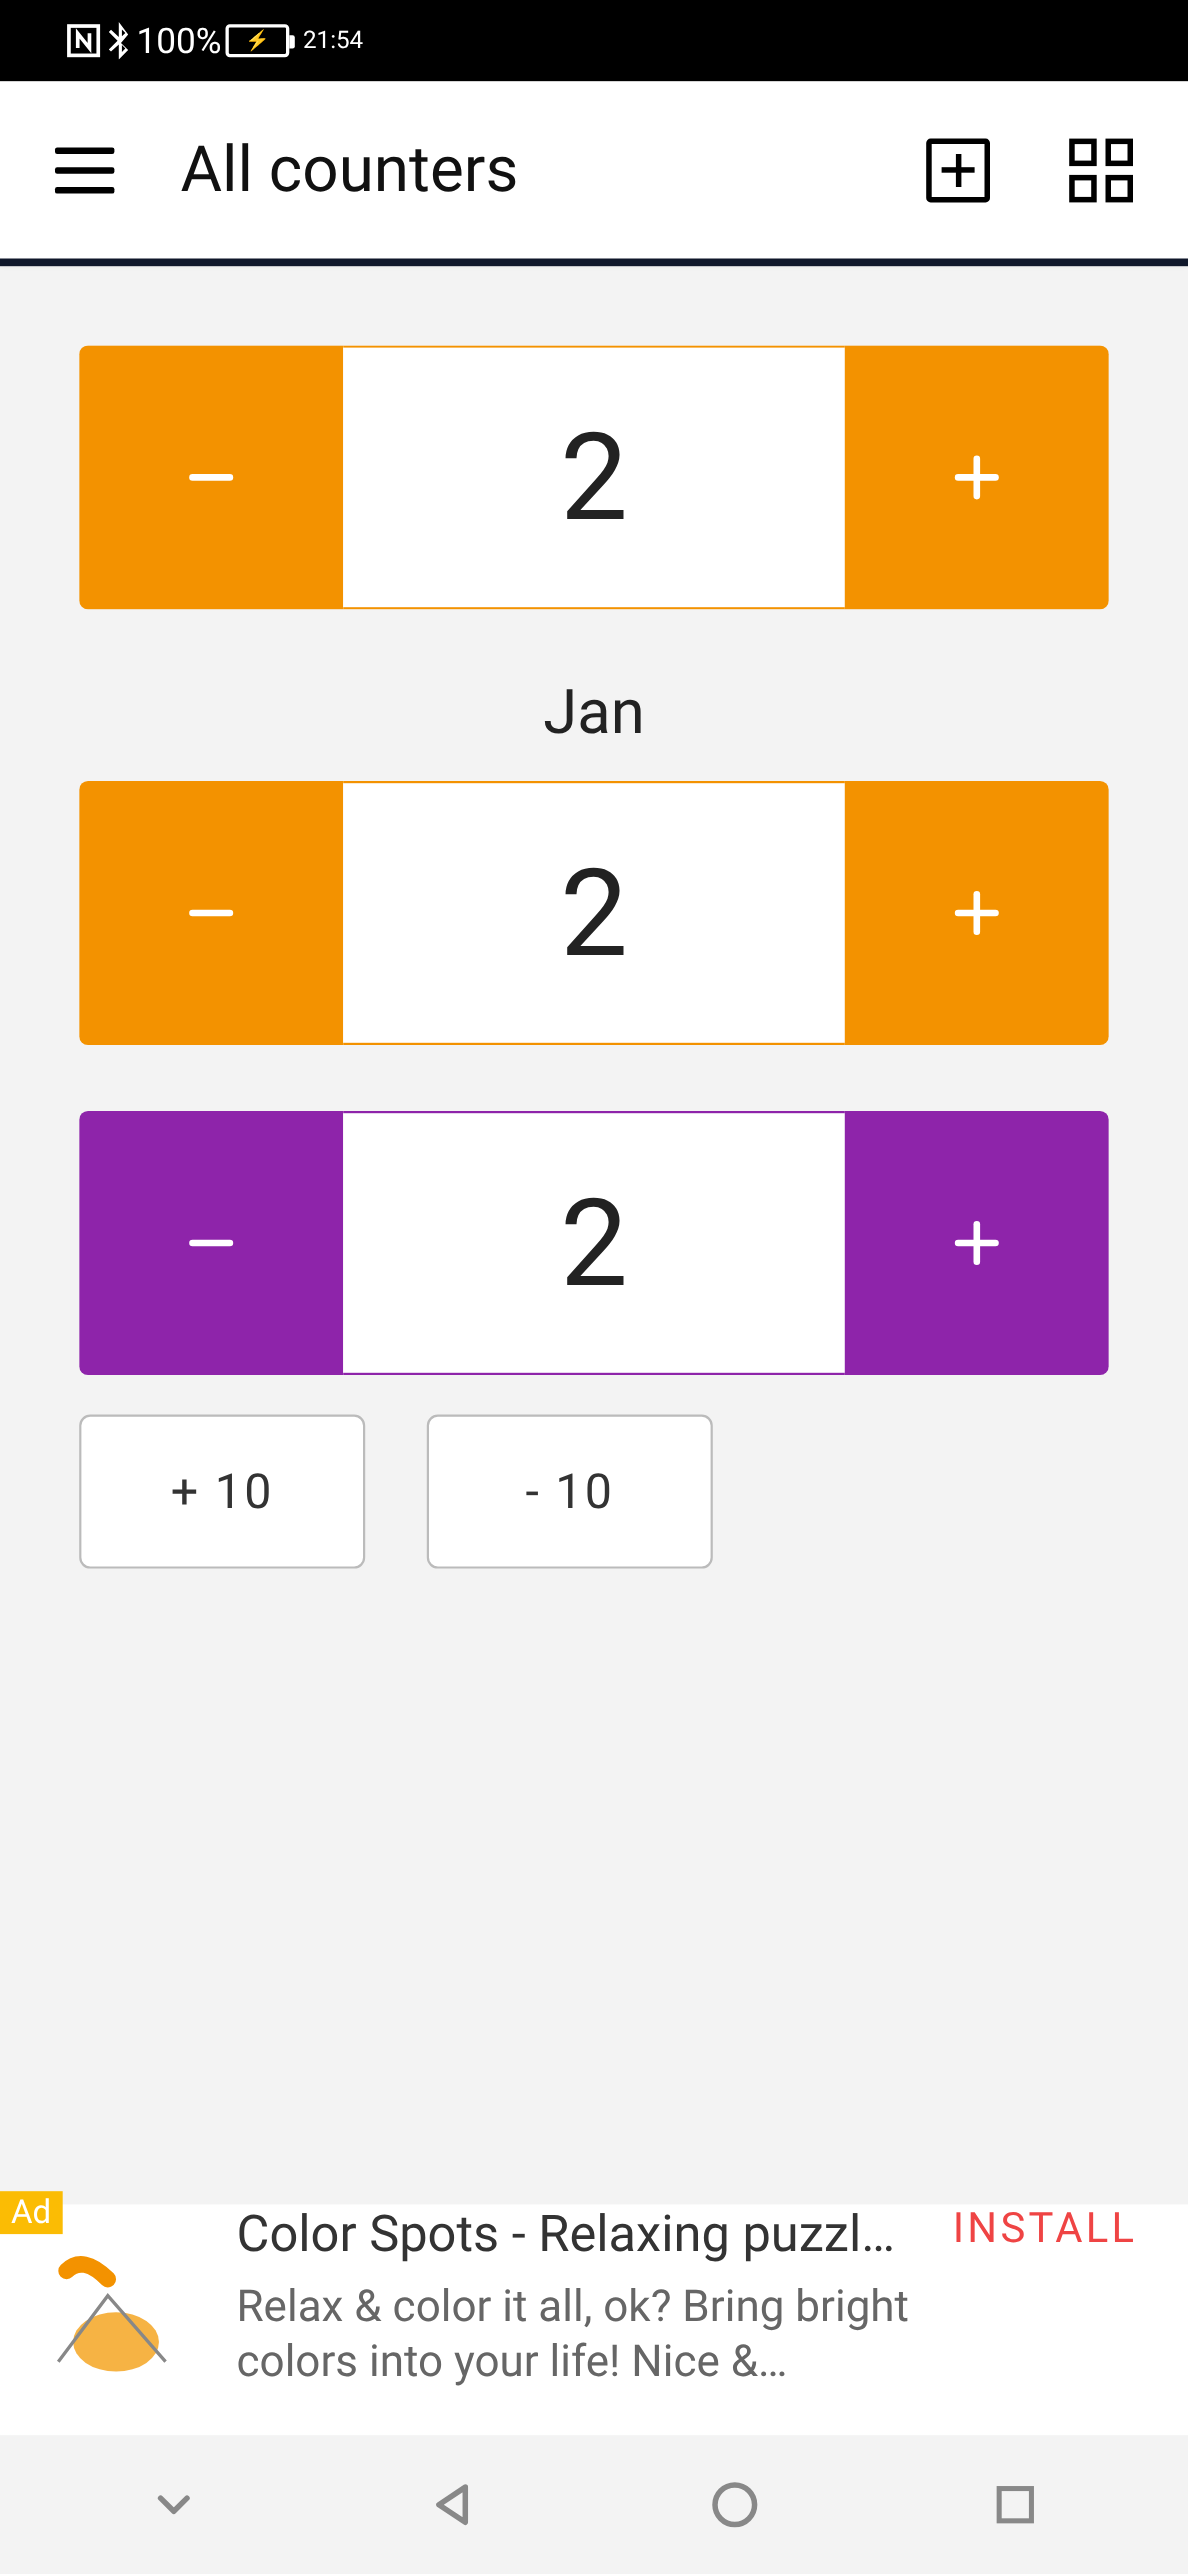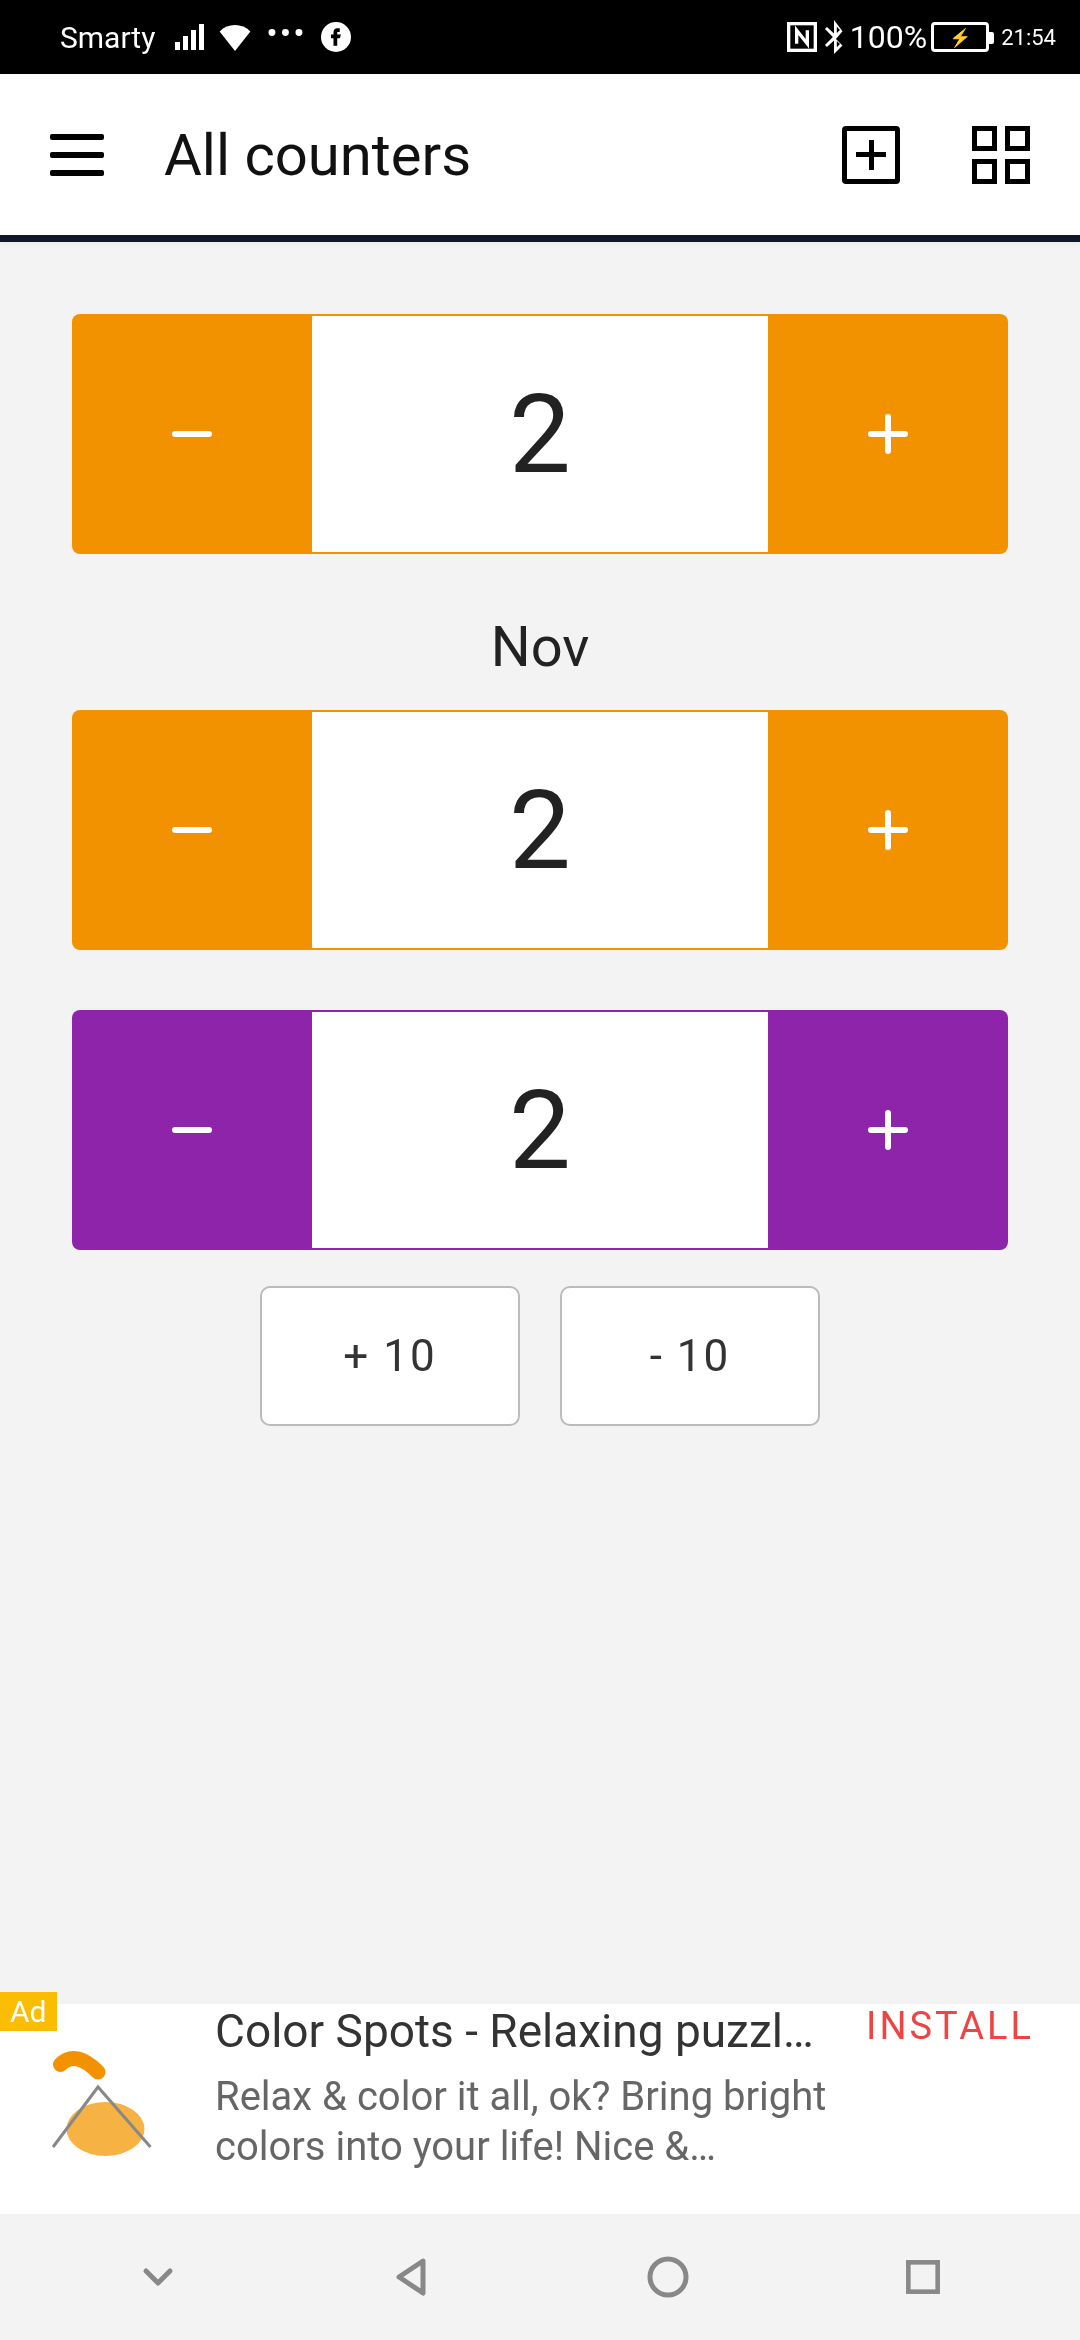--- a/index.html
+++ b/index.html
@@ -42,21 +42,21 @@
   .counter-value { flex: 1; background: #fff; display: flex; align-items: center; justify-content: center; font-size: 110px; color: #222; border-top: 2px solid; border-bottom: 2px solid; }
   .orange .btn-minus, .orange .btn-plus { background: #f39200; }
   .orange .counter-value { border-color: #f39200; }
   .purple .btn-minus, .purple .btn-plus { background: #8e24aa; }
   .purple .counter-value { border-color: #8e24aa; }
   .glyph-minus { width: 40px; height: 6px; background: #fff; border-radius: 3px;}
   .glyph-plus { position: relative; width: 40px; height: 40px; }
   .glyph-plus::before { content:""; position:absolute; left:0; top:17px; width:40px; height:6px; background:#fff; border-radius:3px;}
   .glyph-plus::after  { content:""; position:absolute; left:17px; top:0; width:6px; height:40px; background:#fff; border-radius:3px;}
   
-  .step-buttons { display: flex; justify-content: center; gap: 40px; margin-top: 36px; }
+  .step-buttons { display: flex; gap: 56px; margin-top: 36px; }
   .step-btn { width: 260px; height: 140px; border: 2px solid #bbb; border-radius: 10px; background: #fff; font-size: 44px; color: #333; display:flex; align-items:center; justify-content:center; cursor:pointer; letter-spacing: 2px;}
   
   
   .ad-banner { position: absolute; bottom: 126px; left: 0; right: 0; height: 210px; background: #fff; display: flex; padding: 0 30px 0 0; }
   .ad-badge { position: absolute; top: -12px; left: 0; background: #fbbc04; color: #fff; font-size: 30px; padding: 2px 10px; }
   .ad-thumb { width: 195px; height: 195px; display:flex; align-items:center; justify-content:center; }
   .ad-thumb svg { width: 150px; height: 150px; }
   .ad-text { flex: 1; padding: 0 20px; overflow: hidden;}
   .ad-title { font-size: 46px; color: #333; white-space: nowrap; overflow: hidden; text-overflow: ellipsis; margin-bottom: 14px;}
   .ad-desc { font-size: 40px; color: #666; line-height: 1.25; display: -webkit-box; -webkit-line-clamp: 2; -webkit-box-orient: vertical; overflow: hidden;}
@@ -64,41 +64,20 @@
   
   
   .nav-bar { position: absolute; bottom: 0; left: 0; right: 0; height: 126px; background: #f3f3f3; display: flex; align-items: center; justify-content: space-around; padding: 0 30px;}
   .nav-btn { width: 60px; height: 60px; display:flex; align-items:center; justify-content:center; cursor:pointer; color:#888;}
   .nav-chevron svg, .nav-back svg, .nav-home svg, .nav-recent svg { display:block; }
 </style>
 </head>
 <body>
 
 <div class="status-bar">
-  <div class="status-left">
-    <span class="carrier">Smarty</span>
-    <span class="signal-bars">
-      <span class="sb1"></span>
-        <span class="sb2"></span>
-        <span class="sb3"></span>
-        <span class="sb4"></span>
-    </span>
-    <span class="wifi-icon">
-      <svg width="34" height="28" viewBox="0 0 24 20">
-          <path fill="#fff" d="M12 20L1 6c6-6 16-6 22 0L12 20z"></path>
-        </svg>
-    </span>
-    <span class="dots">•••</span>
-    <span class="fb-icon">
-      <svg width="30" height="30" viewBox="0 0 24 24">
-          <circle cx="12" cy="12" r="12" fill="#fff"></circle>
-          <path fill="#000" d="M13 8h2V5h-2c-1.7 0-3 1.3-3 3v2H8v3h2v6h3v-6h2l1-3h-3V8z"></path>
-        </svg>
-    </span>
-  </div>
   <div class="status-right">
     <span class="nfc-icon">
       <svg width="32" height="32" viewBox="0 0 24 24">
           <rect x="2" y="2" width="20" height="20" fill="none" stroke="#fff" stroke-width="2.5"></rect>
           <path d="M8 17V7l8 10V7" fill="none" stroke="#fff" stroke-width="2.5"></path>
         </svg>
     </span>
     <span class="bt-icon">
       <svg width="24" height="34" viewBox="0 0 14 24">
           <path fill="#fff" d="M7 0v9.6L2 5 .6 6.4 6.2 12 .6 17.6 2 19l5-4.6V24l6-6-4.6-4.6L13 8 7 0zm2 4.8L11.2 7 9 9.2V4.8zm0 14.4v-4.4L11.2 17 9 19.2z"></path>
@@ -138,21 +117,21 @@
           <div class="glyph-minus"></div>
         </div>
       <div class="counter-value">2</div>
       <div class="btn-plus">
           <div class="glyph-plus"></div>
         </div>
     </div>
   </div>
 
   <div class="counter-block">
-    <div class="counter-name">Nov</div>
+    <div class="counter-name">Jan</div>
     <div class="counter-row orange">
       <div class="btn-minus">
           <div class="glyph-minus"></div>
         </div>
       <div class="counter-value">2</div>
       <div class="btn-plus">
           <div class="glyph-plus"></div>
         </div>
     </div>
   </div>

